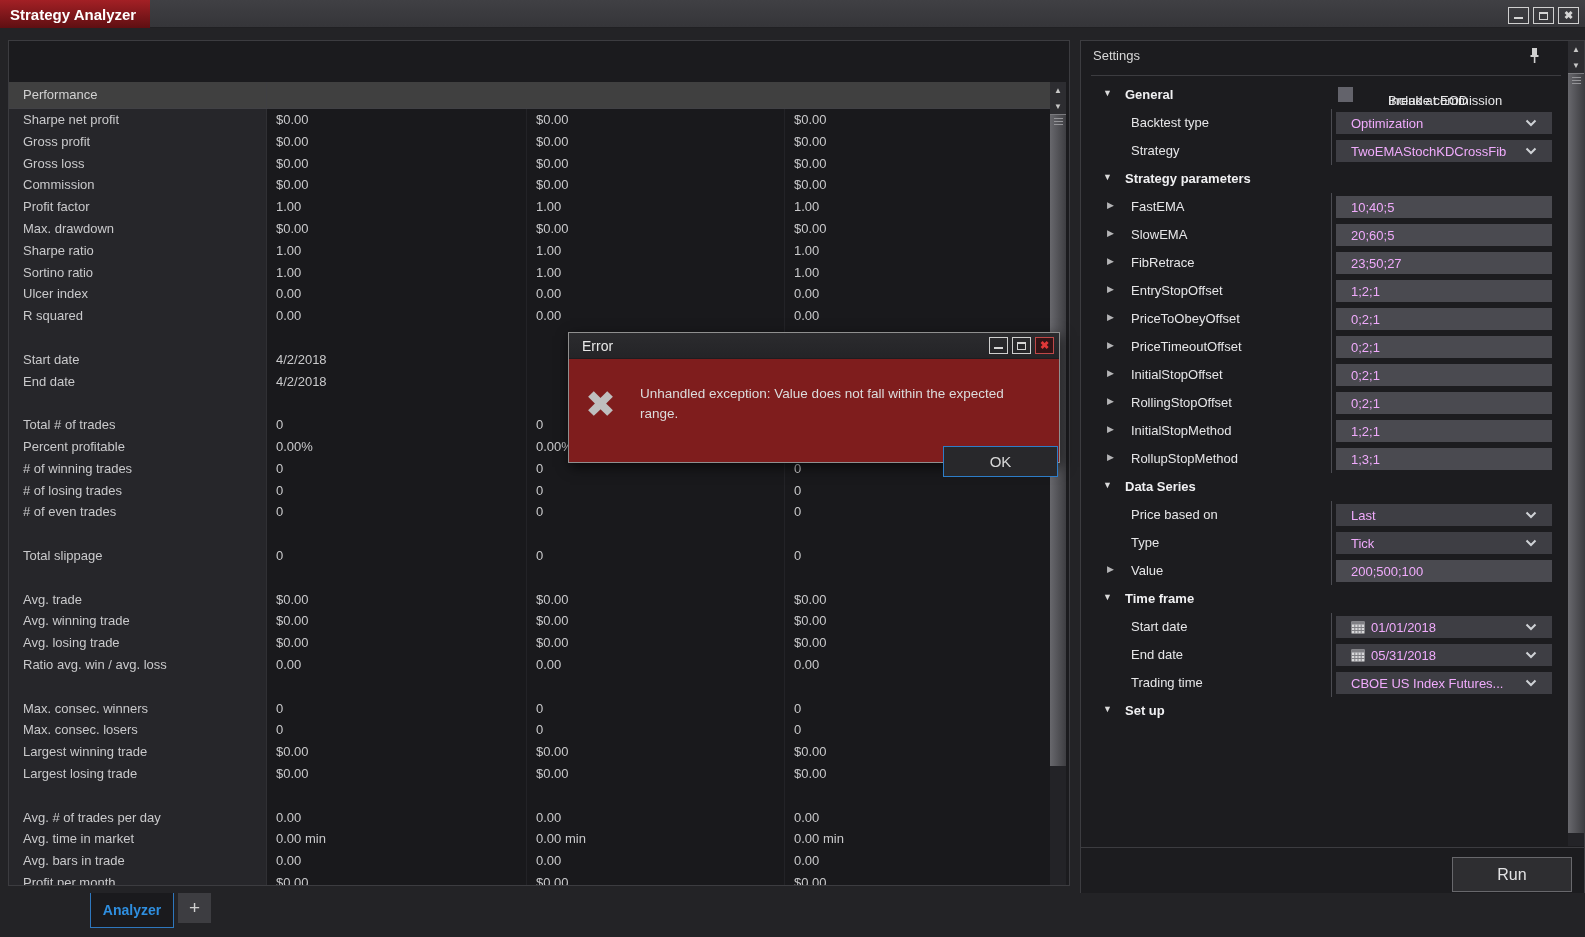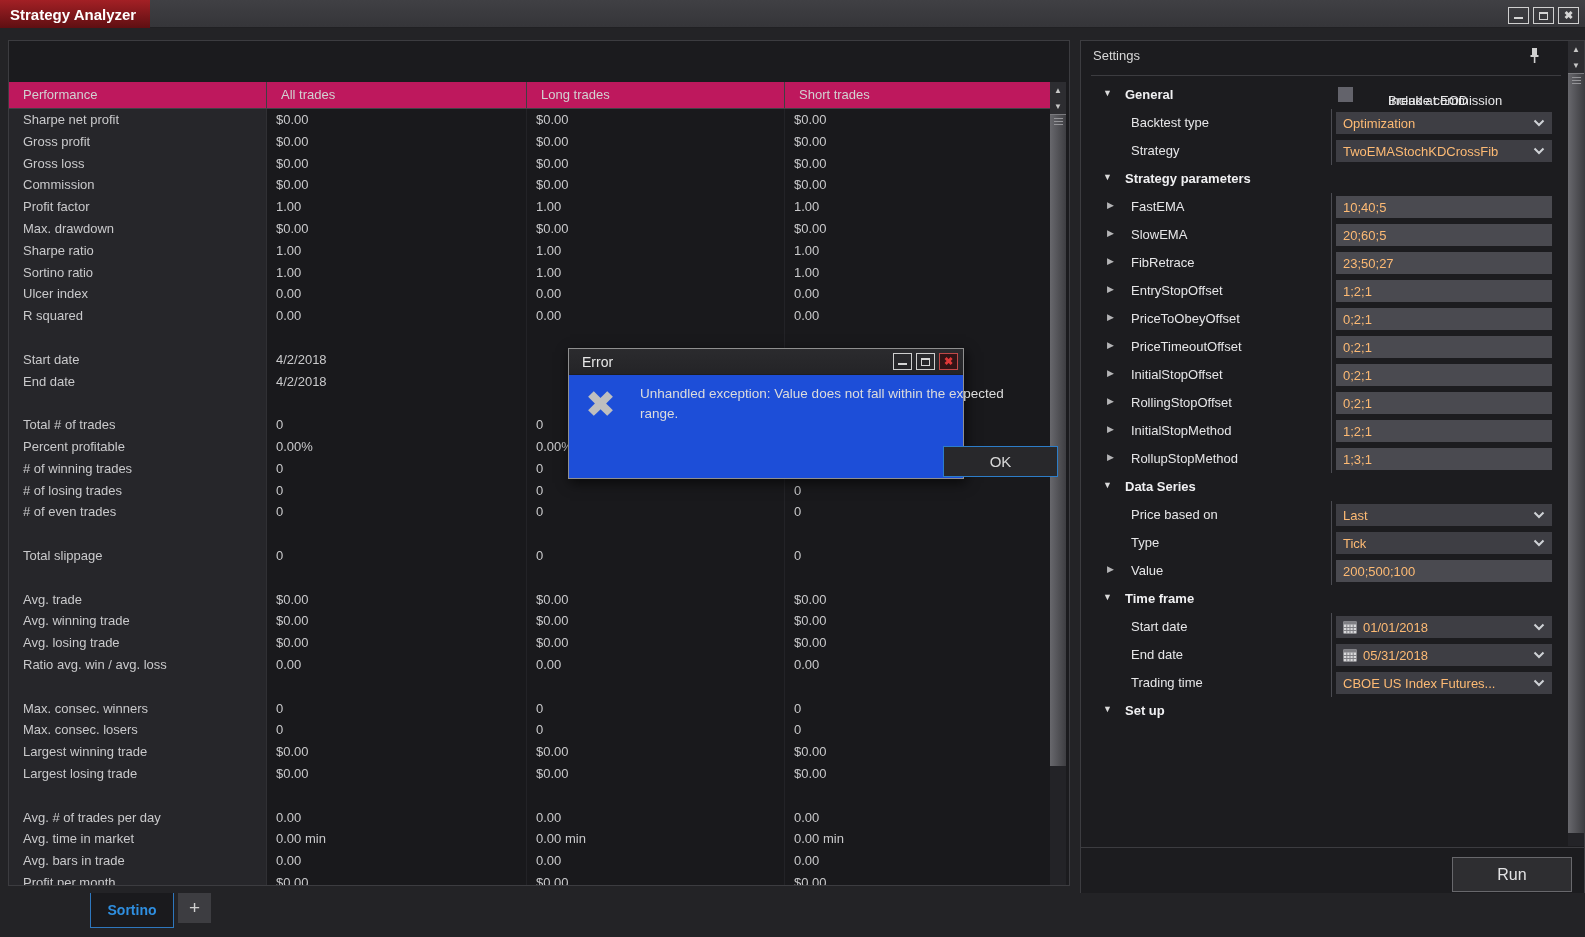--- a/index.html
+++ b/index.html
@@ -22,21 +22,21 @@
   
   .left-panel { position:absolute; left:8px; top:40px; width:1062px; height:846px;
     background:#1b1b1e; border:1px solid #3c3c40; overflow:hidden; }
   .display-row { position:absolute; left:0; top:0; height:40px; width:100%; }
   .display-label { position:absolute; left:14px; top:12px; font-size:13px; color:#d8d8d8; }
   .display-dd { position:absolute; left:68px; top:8px; width:189px; height:23px; background:#3a3a40;
     color:#e2e2e4; font-size:13px; display:flex; align-items:center; padding:0 8px; }
   .display-dd .chev { margin-left:auto; }
 
   .tbl-header { position:absolute; left:0; top:41px; width:1049px; height:27px;
-    background:#be185d; border-bottom:1px solid #414145; display:flex; }
+    background:#404040; border-bottom:1px solid #414145; display:flex;flex-direction:column; }
   .tbl-header .hcell { font-size:13px; color:#d2d2d2; line-height:26px; padding-left:14px;
     border-right:1px solid #3f3f43; }
   .hc0 { width:258px; } .hc1 { width:260px; } .hc2 { width:258px; } .hc3 { width:273px; border-right:none !important; }
 
   .tbl-body { position:absolute; left:0; top:68px; width:1049px; height:778px; overflow:hidden; }
   .trow { display:flex; height:21.8px; }
   .tcell { font-size:13px; color:#c9c9cb; line-height:21.8px; overflow:hidden; white-space:nowrap; }
   .tcell.c0 { width:258px; padding-left:14px; background:#26262a; border-right:1px solid #303034; }
   .tcell.c1 { width:260px; padding-left:9px; background:#19191c; border-right:1px solid #232327; }
   .tcell.c2 { width:258px; padding-left:9px; background:#19191c; border-right:1px solid #232327; }
@@ -45,22 +45,22 @@
   
   .vscroll { position:absolute; background:#232327; }
   .sb-btn { width:16px; height:16px; background:#2d2d31; color:#c8c8c8; font-size:8px;
     display:flex; align-items:center; justify-content:center; }
   .sb-thumb { width:16px; background:linear-gradient(to right,#68686d,#3e3e42);
     border-top:1px solid #7a7a7e; }
   .sb-grip { margin:3px auto 0; width:9px; height:7px;
     background:repeating-linear-gradient(#949498 0 1px, transparent 1px 3px); }
 
   
-  .dialog { position:absolute; left:568px; top:348px; width:396px; height:131px;
-    background:#1d4ed8; border:1px solid #8f8f8f; z-index:10;
+  .dialog { position:absolute; left:568px; top:332px; width:492px; height:131px;
+    background:#7f1d1d; border:1px solid #8f8f8f; z-index:10;
     box-shadow:2px 4px 12px rgba(0,0,0,.65); }
   .dlg-title { position:absolute; left:0; top:0; width:100%; height:26px;
     background:linear-gradient(#2b2b2e,#242427); border-bottom:1px solid #1d1d20;
     display:flex; align-items:center; }
   .dlg-title-text { font-size:14px; color:#e8e8e8; padding-left:13px; }
   .dlg-btns { margin-left:auto; display:flex; gap:4px; padding-right:5px; }
   .dlg-btn { width:19px; height:17px; border:1px solid #cfcfcf; display:flex;
     align-items:center; justify-content:center; color:#d5d5d5; background:transparent; }
   .dlg-btn.close { border-color:#c04848; color:#e03838; background:#321416; font-weight:bold; }
   .dlg-icon { position:absolute; left:585px; top:386px; z-index:11; font-size:37px; color:#bfbfbf;
@@ -79,21 +79,21 @@
   .settings-sep { position:absolute; left:10px; top:34px; width:470px; height:1px; background:#3c3c40; }
 
   .settings-rows { position:absolute; left:0; top:40px; width:487px; }
   .srow { position:relative; height:28px; }
   .srow .tri-down { position:absolute; left:22px; top:7px; font-size:9px; color:#dadada; }
   .srow .tri-right { position:absolute; left:26px; top:7px; font-size:9px; color:#b4b4b6; }
   .srow .slabel { position:absolute; left:50px; top:6px; font-size:13px; color:#e6e6e8; white-space:nowrap; }
   .srow.section .slabel { left:44px; font-weight:bold; color:#f0f0f2; }
   .srow .divider { position:absolute; left:250px; top:0; width:1px; height:28px; background:#4b4b51; }
   .srow .field { position:absolute; left:255px; top:3px; width:216px; height:22px;
-    font-size:13px; color:#fdba74; display:flex; align-items:center; padding:0 7px;
+    font-size:13px; color:#f0abfc; display:flex; align-items:center; padding:0 15px;
     white-space:nowrap; overflow:hidden; }
   .srow .field.dropdown { background:#3e3e44; }
   .srow .field.pfield { background:#4a4a50; }
   .srow .field .fval { overflow:hidden; white-space:nowrap; }
   .srow .field .chev { margin-left:auto; flex:none; }
   .srow .field.narrow { width:183px; }
   .mag-btn { position:absolute; left:448px; top:5px; width:20px; height:18px;
     display:flex; align-items:center; justify-content:center; }
   .checkbox { position:absolute; left:257px; top:6px; width:15px; height:15px; background:#63636b;
     display:flex; align-items:center; justify-content:center; }
@@ -616,15 +616,15 @@
   <div class="vscroll" style="left:487px; top:0; width:16px; height:805px;">
     <div class="sb-btn">▲</div>
     <div class="sb-btn">▼</div>
     <div class="sb-thumb" style="height:760px;">
       <div class="sb-grip"></div>
     </div>
   </div>
 </div>
 
 <div class="tabbar">
-  <div class="tab-active">Sortino</div>
+  <div class="tab-active">Analyzer</div>
   <div class="tab-add">+</div>
 </div>
 
 </body></html>

